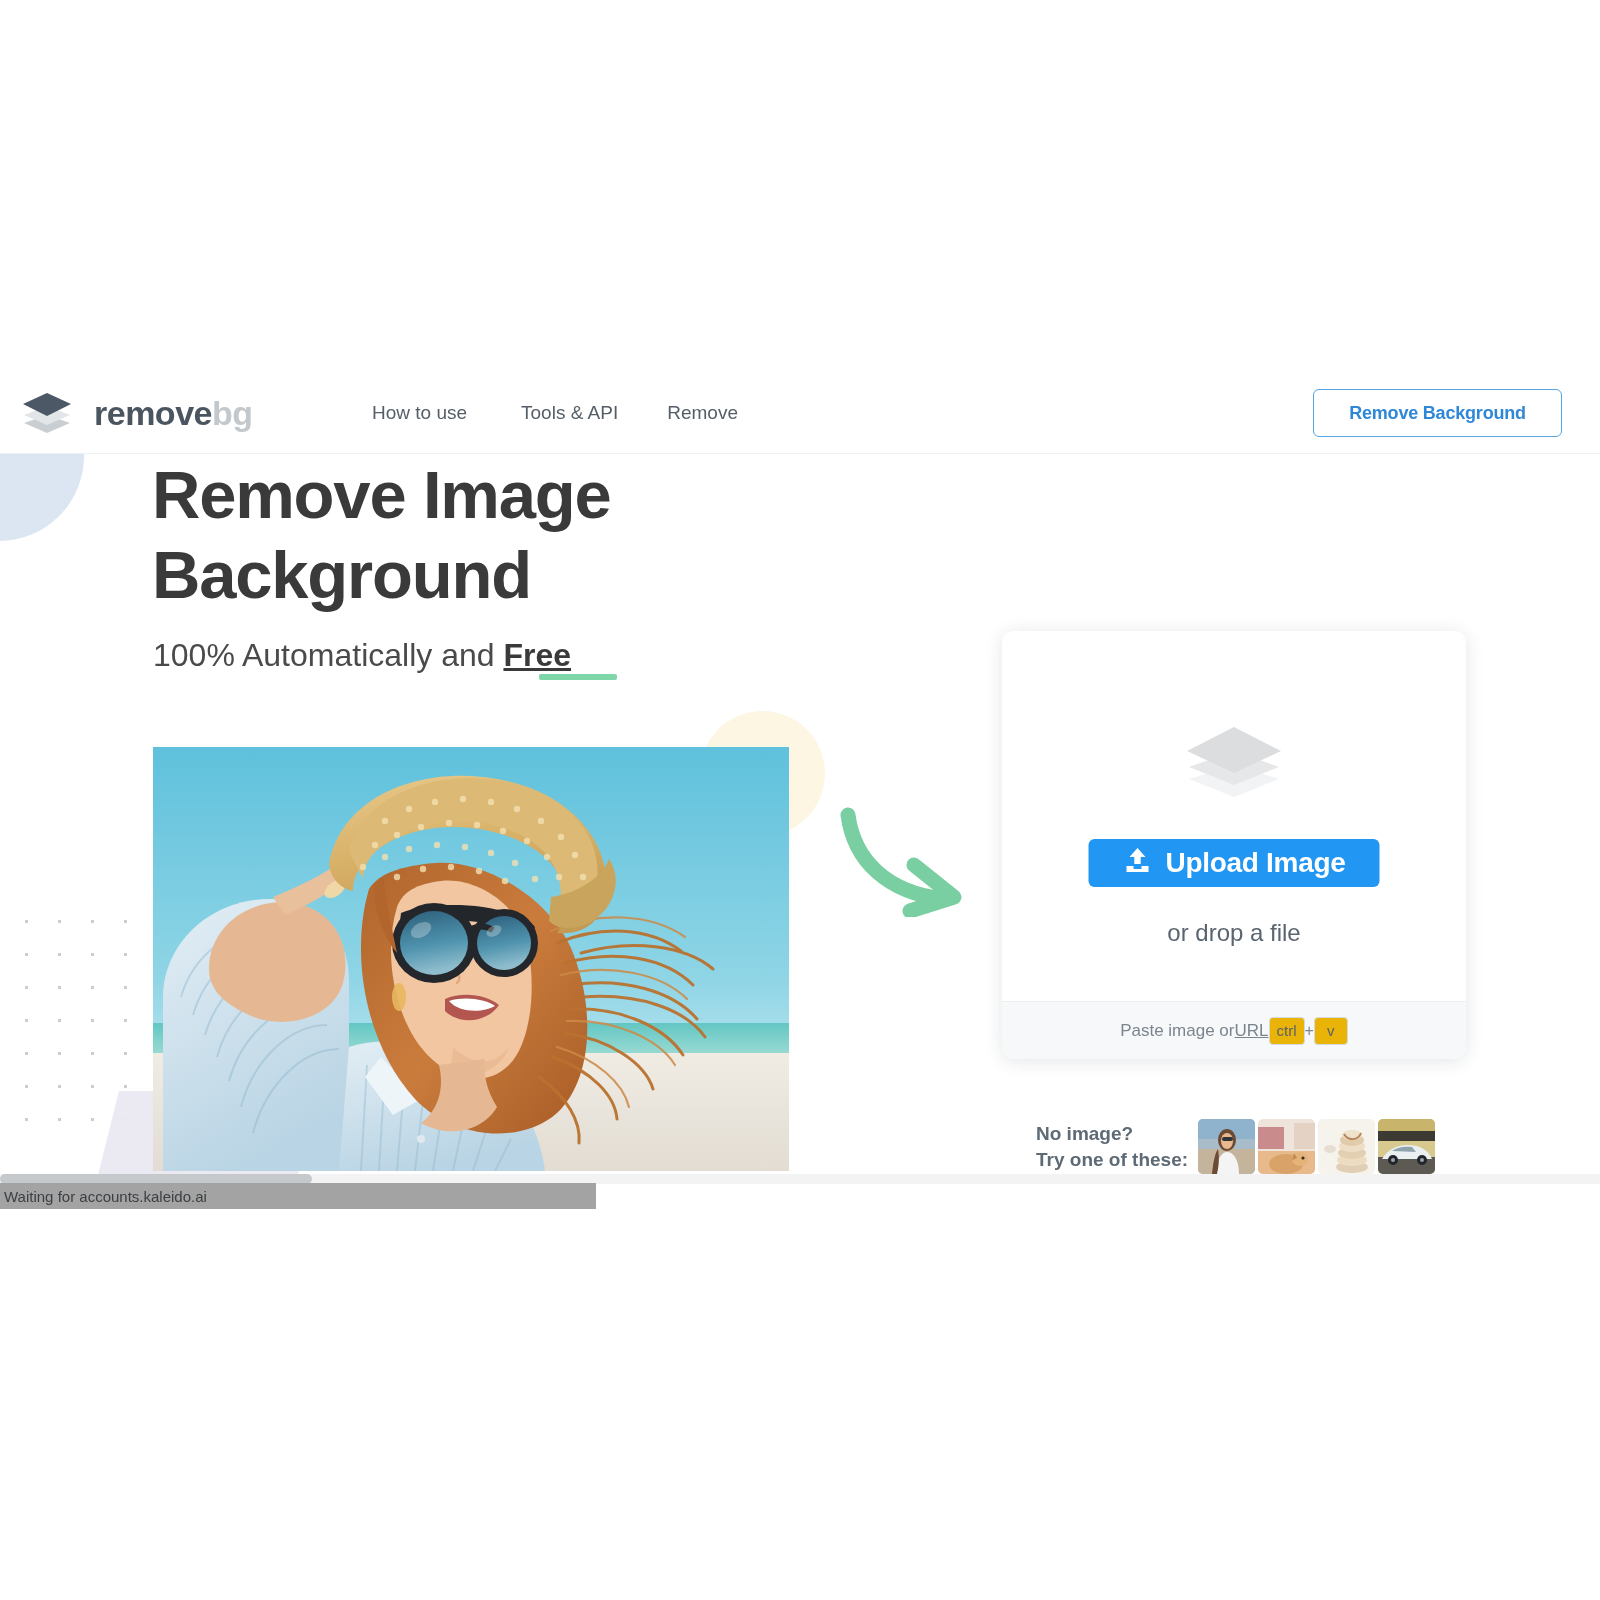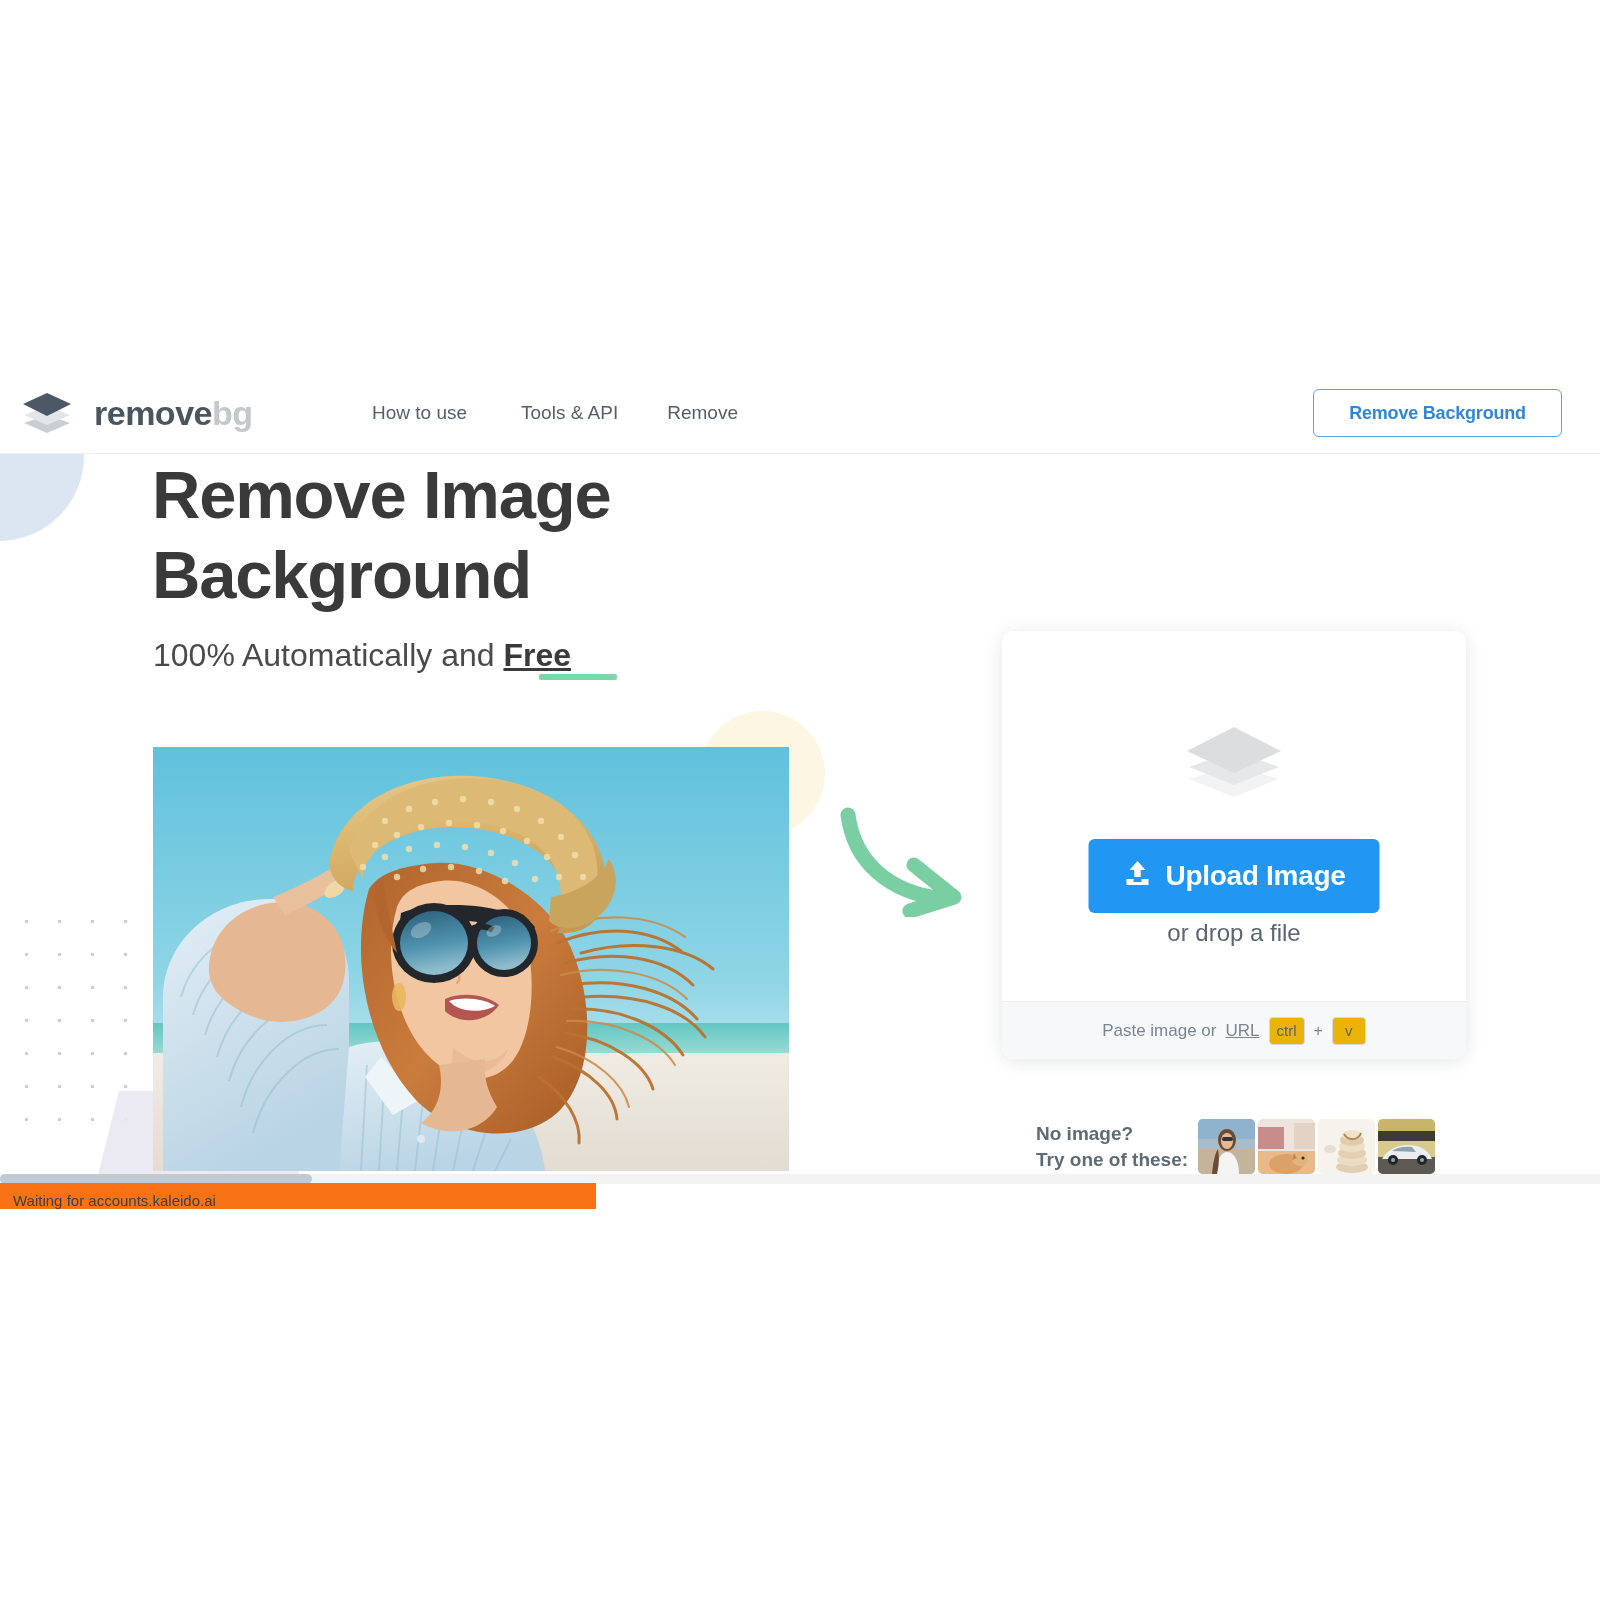--- a/index.html
+++ b/index.html
@@ -195,21 +195,21 @@
   #stack-icon {
     position: absolute;
     left: 50%; top: 90px;
     transform: translateX(-50%);
     width: 106px; height: 80px;
   }
   #btn-upload {
     position: absolute;
     left: 50%; top: 208px;
     transform: translateX(-50%);
-    height: 74px;
+    height: 48px;
     padding: 0 34px;
     background: #2196f3;
     border: none;
     border-radius: 6px;
     color: #ffffff;
     font-size: 28px;
     font-weight: 700;
     font-family: "Liberation Sans", sans-serif;
     cursor: pointer;
     display: flex; align-items: center; gap: 13px;
@@ -227,21 +227,20 @@
   }
   #upload-footer {
     position: absolute;
     left: 0; bottom: 0;
     width: 100%; height: 58px;
     background: #f7f8f9;
     border-top: 1px solid #eceef0;
     display: flex;
     align-items: center;
     justify-content: center;
-    gap: 9px;
   }
   #paste-label { font-size: 17px; color: #7b858f; }
   #paste-url {
     font-size: 17px; color: #7b858f;
     text-decoration: underline;
     cursor: pointer;
   }
   .kbd {
     display: inline-flex;
     align-items: center; justify-content: center;
@@ -279,24 +278,24 @@
     cursor: pointer;
     display: block;
   }
   .thumb svg { width: 57px; height: 55px; display: block; }
 
   
   #status-bar {
     position: absolute;
     left: 0; top: 1183px;
     width: 596px; height: 26px;
-    background: #f97316;
+    background: #a3a3a3;
     display: flex;
-    align-items: flex-end;
-    padding-left: 13px;
+    align-items: center;
+    padding-left: 4px;
     z-index: 60;
   }
   #status-text {
     font-size: 15px;
     color: #3c4043;
     white-space: nowrap;
     font-family: "Liberation Sans", sans-serif;
   }
 
   

